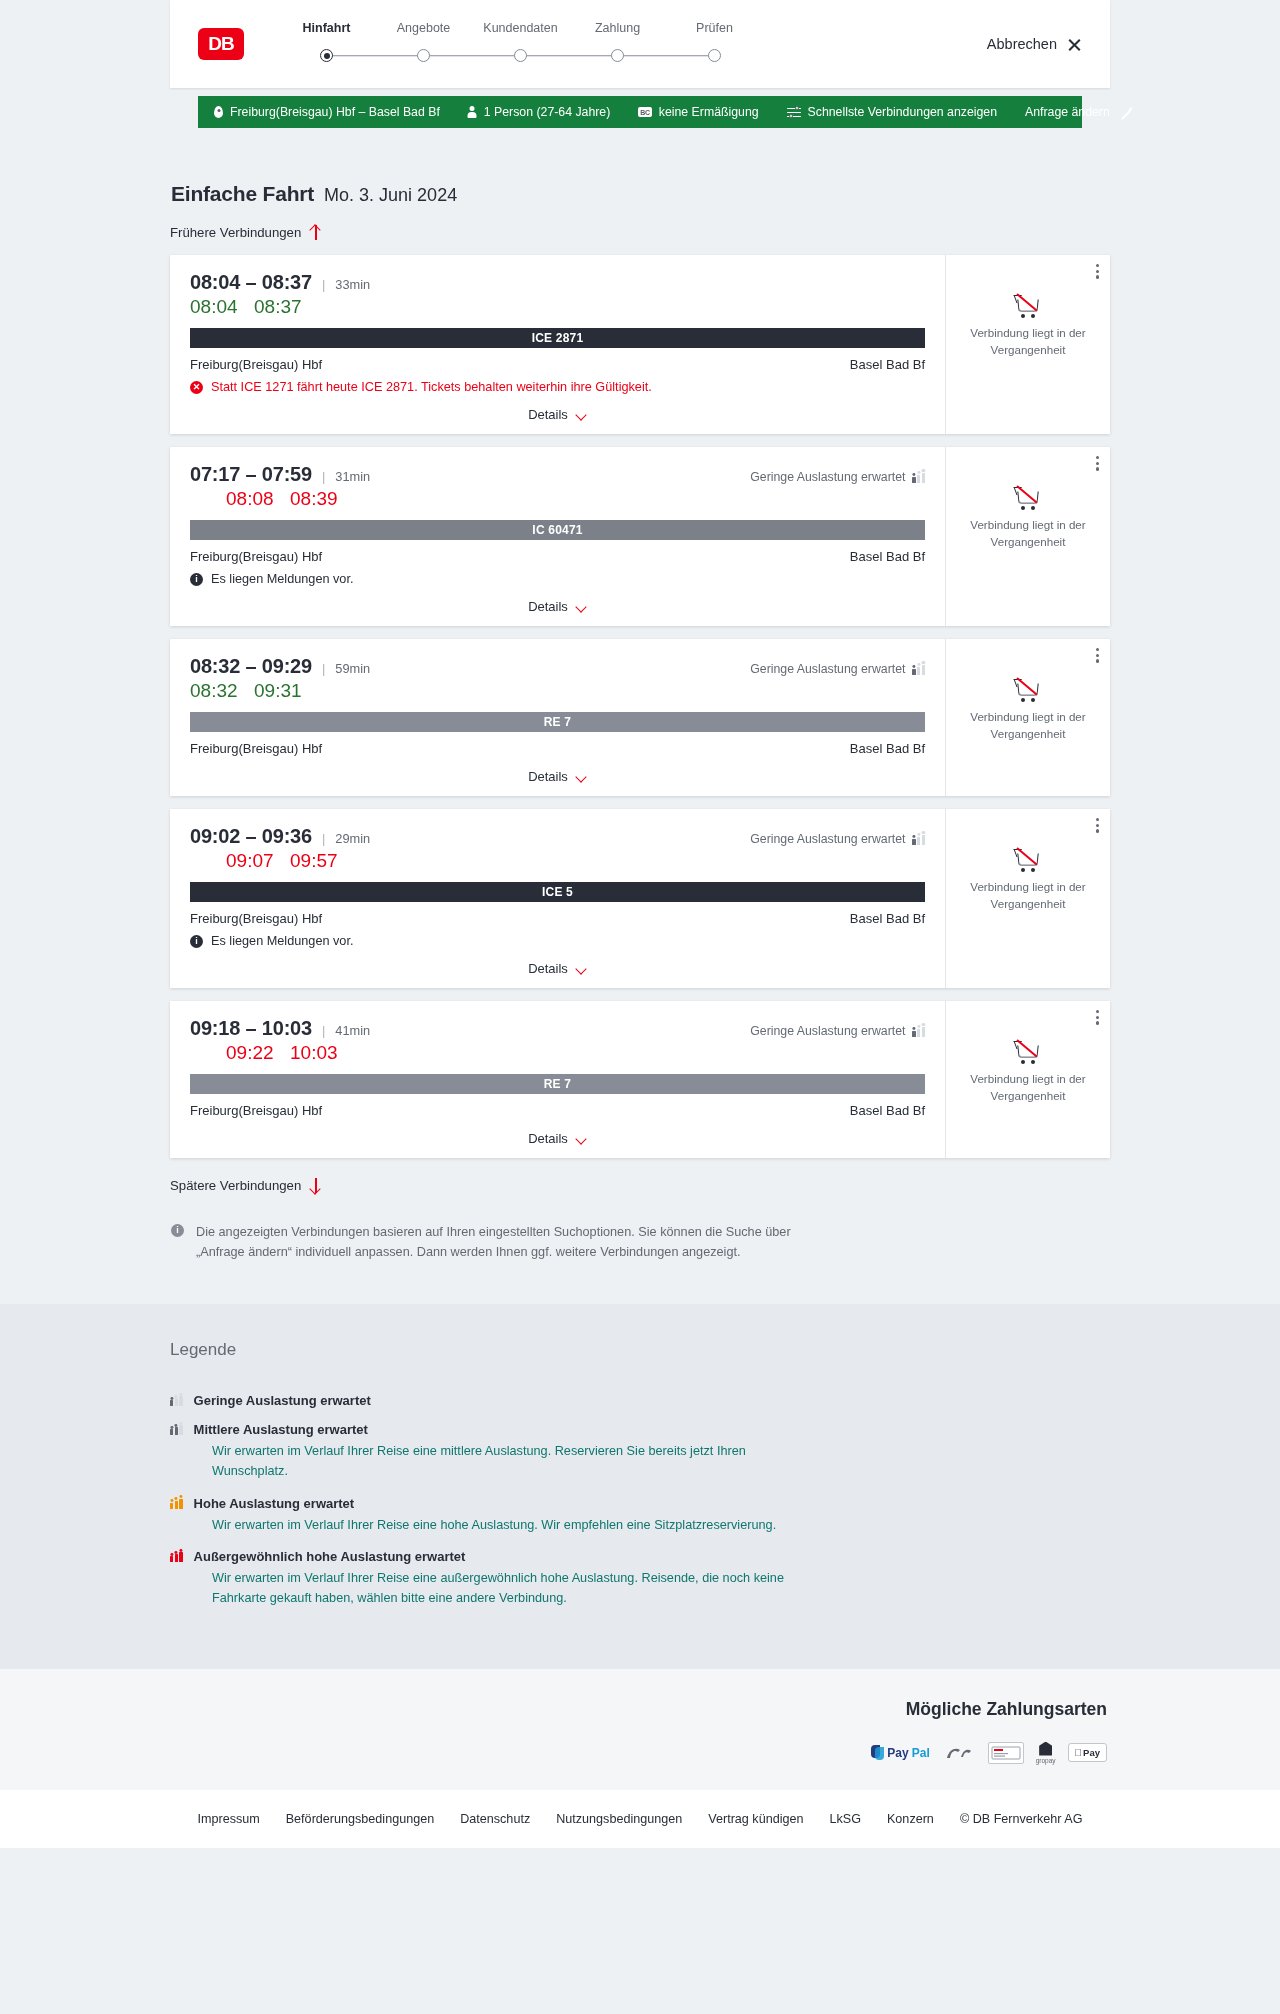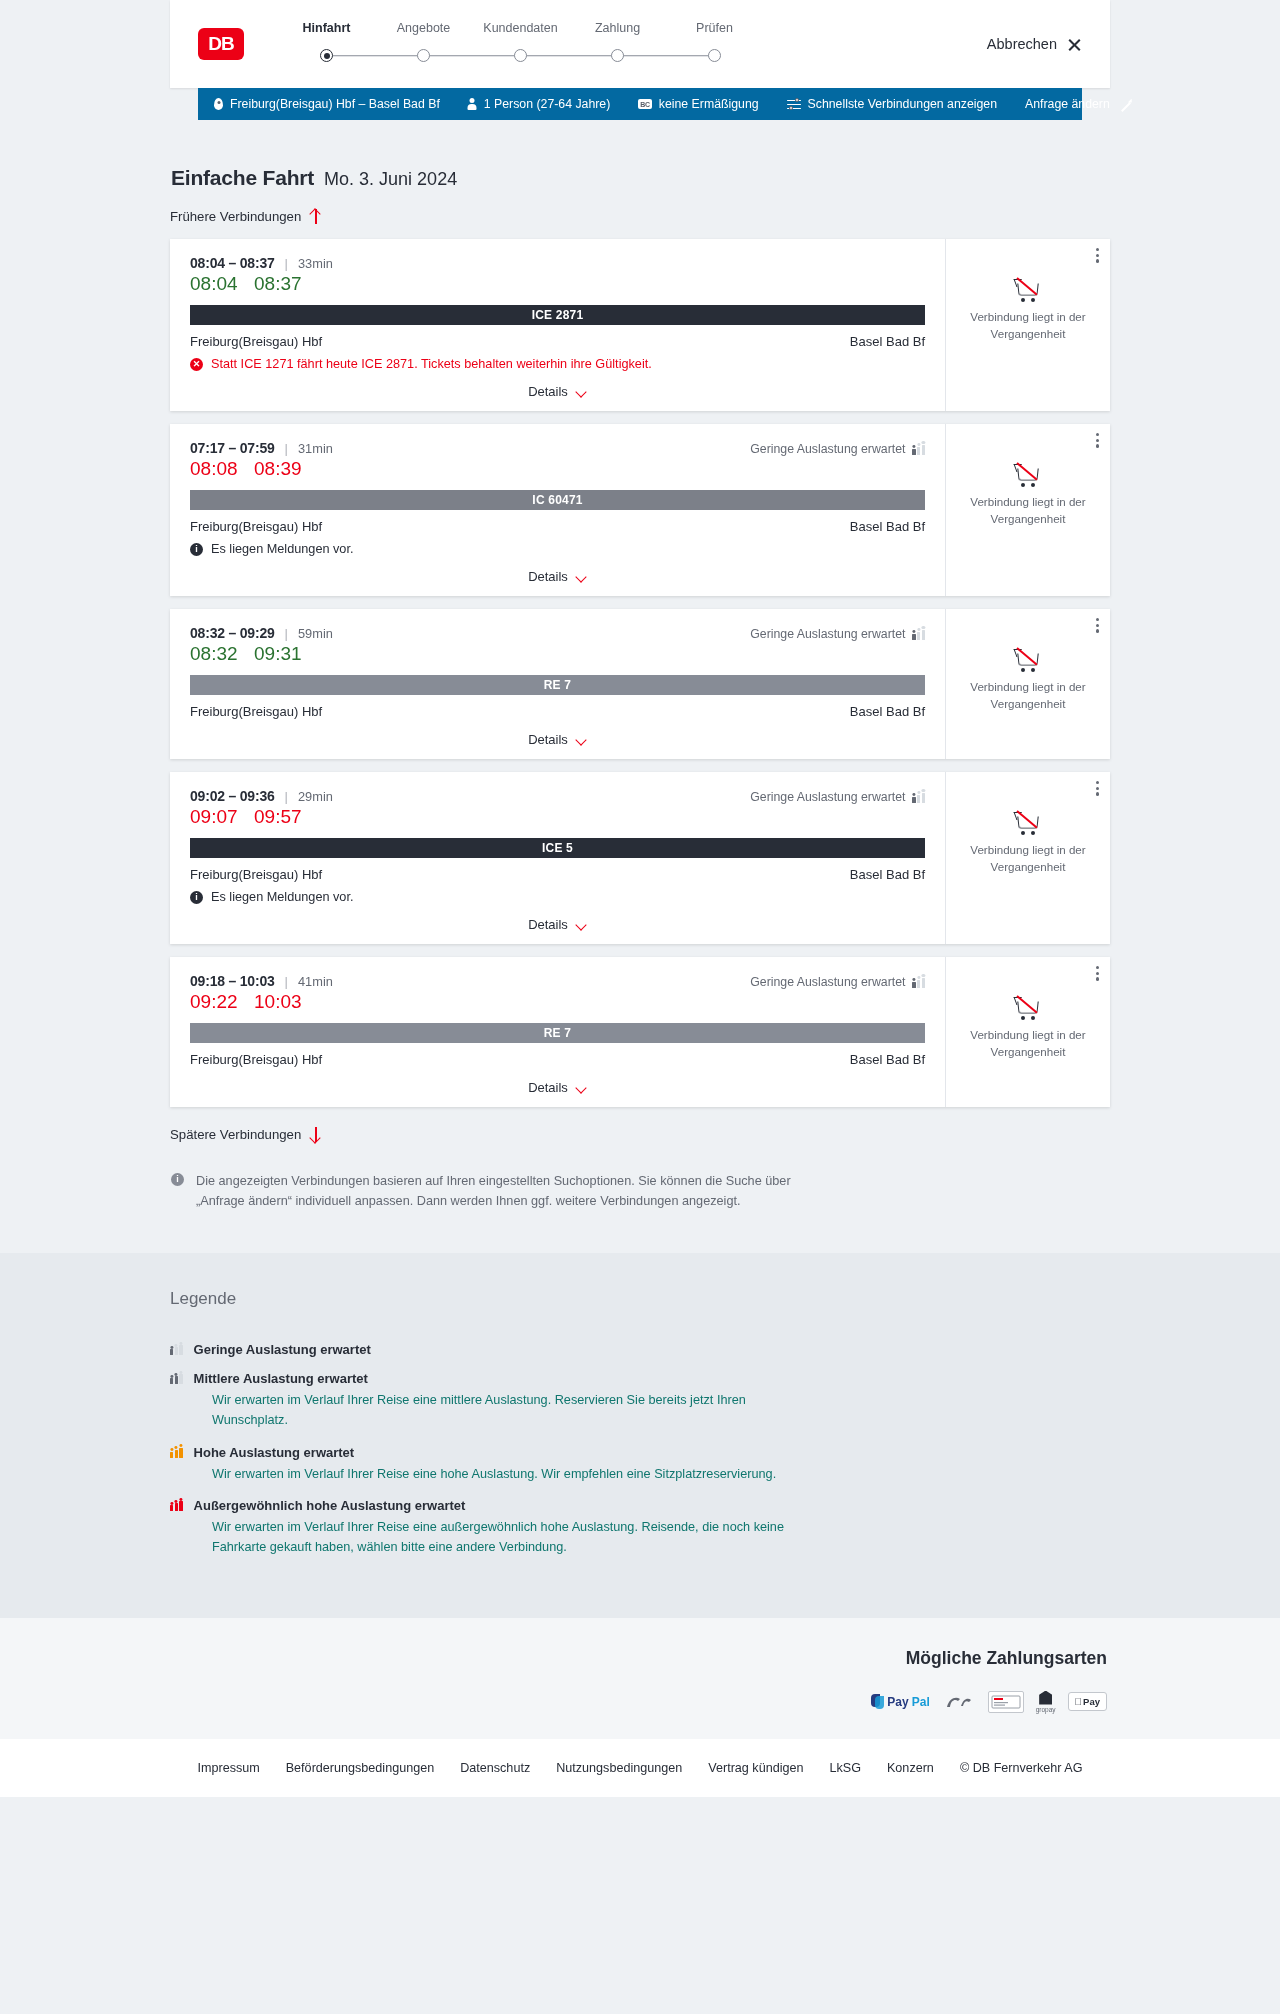--- a/index.html
+++ b/index.html
@@ -52,21 +52,21 @@
   .x-icon { width: 15px; height: 15px; position: relative; }
   .x-icon::before, .x-icon::after {
     content:""; position:absolute; left:0; top:7px; width:15px; height:2px;
     background:#282d37;
   }
   .x-icon::before { transform: rotate(45deg); }
   .x-icon::after { transform: rotate(-45deg); }
 
   
   .criteria {
-    width: 884px; margin: 0 auto; background: #0369a1; color: #fff;
+    width: 884px; margin: 8px auto; background: #15803d; color: #fff;
     height: 31px; display: flex; align-items: center; padding: 16px 16px;
     font-size: 12.3px;
   }
   .crit-item { display: flex; align-items: center; gap: 7px; margin-right: 28px; white-space: nowrap;}
   .crit-item.last { margin-left: auto; margin-right: 0; gap: 9px; }
   .ic { display:inline-flex; align-items:center; justify-content:center; flex:0 0 auto;}
   .pin {
     width: 9px; height: 12px; background: #fff;
     border-radius: 50% 50% 50% 50% / 60% 60% 40% 40%;
     position: relative;
@@ -109,36 +109,36 @@
 
   
   .cards { margin-top: 14px; display: flex; flex-direction: column; gap: 13px; }
   .card { display: flex; background:#fff; box-shadow: 0 1px 3px rgba(0,0,0,.13); }
   .card-left { flex: 1 1 auto; padding: 16px 20px 12px 20px; position: relative; min-width:0;}
   .card-right {
     flex: 0 0 165px; border-left: 1px solid #e3e6eb; padding: 12px 14px;
     display: flex; flex-direction: column; align-items: center; position: relative;
   }
   .row-top { display:flex; align-items:baseline; }
-  .times-main { font-size: 14px; font-weight: bold; color:#282d37; letter-spacing:-.2px;}
+  .times-main { font-size: 20px; font-weight: bold; color:#282d37; letter-spacing:-.2px;}
   .sep { color:#b0b3b9; margin: 0 10px; font-size:13px; }
   .duration { font-size: 12.8px; color:#646973; }
   .occ { margin-left:auto; display:flex; align-items:center; gap:7px; font-size:12.3px; color:#646973;}
   .occ-ic { display:flex; align-items:flex-end; gap:1.5px; height:11px;}
   .occ-ic span { width:3.2px; background:#d7dce1; border-radius:.5px; position:relative;}
   .occ-ic span::before{content:"";position:absolute;left:50%;top:-3.4px;width:3.2px;height:3px;border-radius:50%;background:inherit;transform:translateX(-50%);}
   .occ-ic span:nth-child(1){height:6px;}
   .occ-ic span:nth-child(2){height:8px;}
   .occ-ic span:nth-child(3){height:10px;}
   .occ-ic.lvl1 span:nth-child(1){background:#646973;}
   .occ-ic.lvl2 span:nth-child(1),.occ-ic.lvl2 span:nth-child(2){background:#646973;}
   .occ-ic.lvl3 span{background:#f39200;}
   .occ-ic.lvl4 span{background:#ec0016;}
   .times-actual { margin-top: 2px; font-size: 19px; color:#2a7230; display:flex; gap:18px;}
-  .times-actual.delay { color:#ec0016; }
+  .times-actual.delay { color:#ec0016;margin-left:36px; }
   .times-actual span:first-child{ width:46px; display:inline-block;}
   .train-bar {
     margin-top: 10px; height: 20px; display:flex; align-items:center; justify-content:center;
     color:#fff; font-size: 12px; font-weight:bold; letter-spacing:.2px;
   }
   .train-bar.ice { background:#282d37; }
   .train-bar.ic { background:#7c8089; }
   .train-bar.re { background:#878c96; }
   .stations { margin-top: 9px; display:flex; justify-content:space-between; font-size:13px; color:#282d37;}
   .msg { margin-top: 8px; display:flex; align-items:center; gap:8px; font-size:12.7px;}

